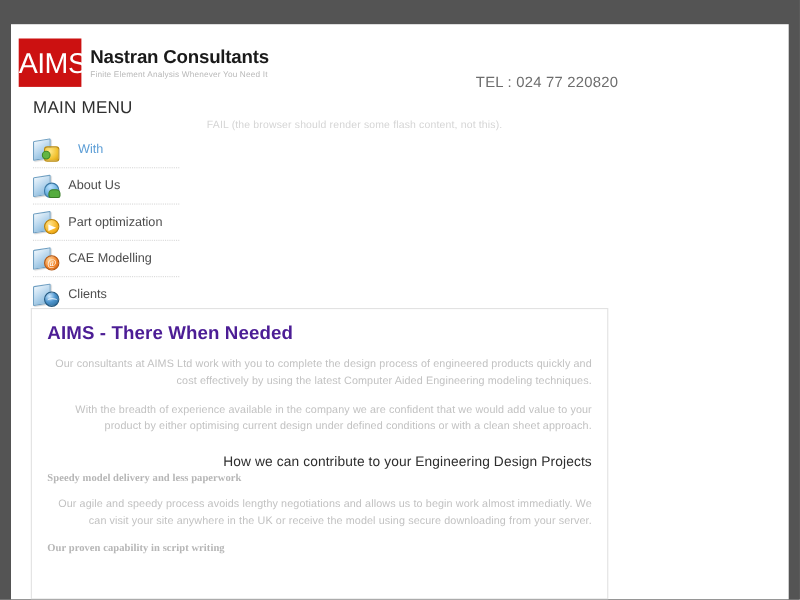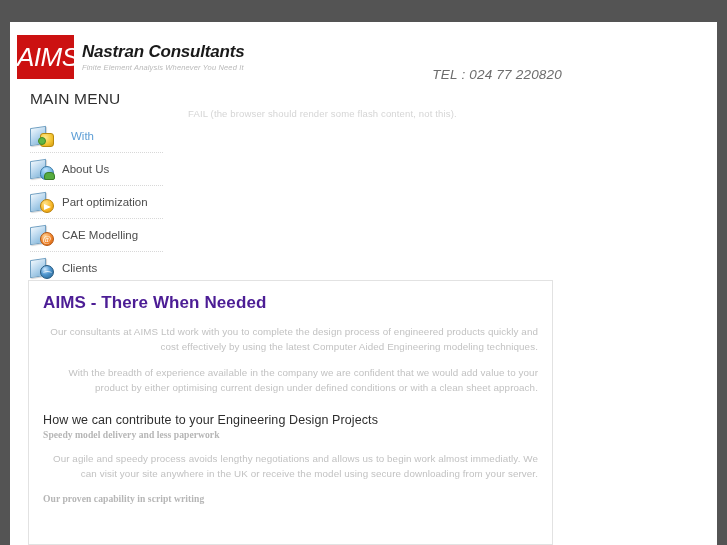--- a/index.html
+++ b/index.html
@@ -21,21 +21,21 @@
     position: absolute;
     left: 10px; top: 22px;
     width: 707px; height: 523px;
     background: #ffffff;
     overflow: hidden;
   }
   
   #header {
     position: absolute;
     left: 0; top: 0;
-    width: 560px; height: 60px; font-style: italic;
+    width: 560px; height: 60px;
   }
   #logo-box {
     position: absolute;
     left: 7px; top: 13px;
     width: 57px; height: 44px;
     background: #cc1111;
     color: #ffffff;
     font-size: 26px;
     font-weight: normal;
     letter-spacing: -0.5px;
@@ -281,20 +281,21 @@
     margin: 0 0 12px 0;
     letter-spacing: 0.1px;
     text-align: right;
   }
   .art-sub {
     font-size: 12.5px;
     color: #2e2e2e;
     font-weight: normal;
     margin: 18px 0 2px 0;
     letter-spacing: 0.1px;
+    text-align: right;
   }
   .art-lead {
     font-size: 9.6px;
     color: #b6b6b6;
     font-weight: bold;
     margin: 0 0 12px 0;
     letter-spacing: 0.05px;
     font-family: Liberation Serif, serif;
   }
 </style>

